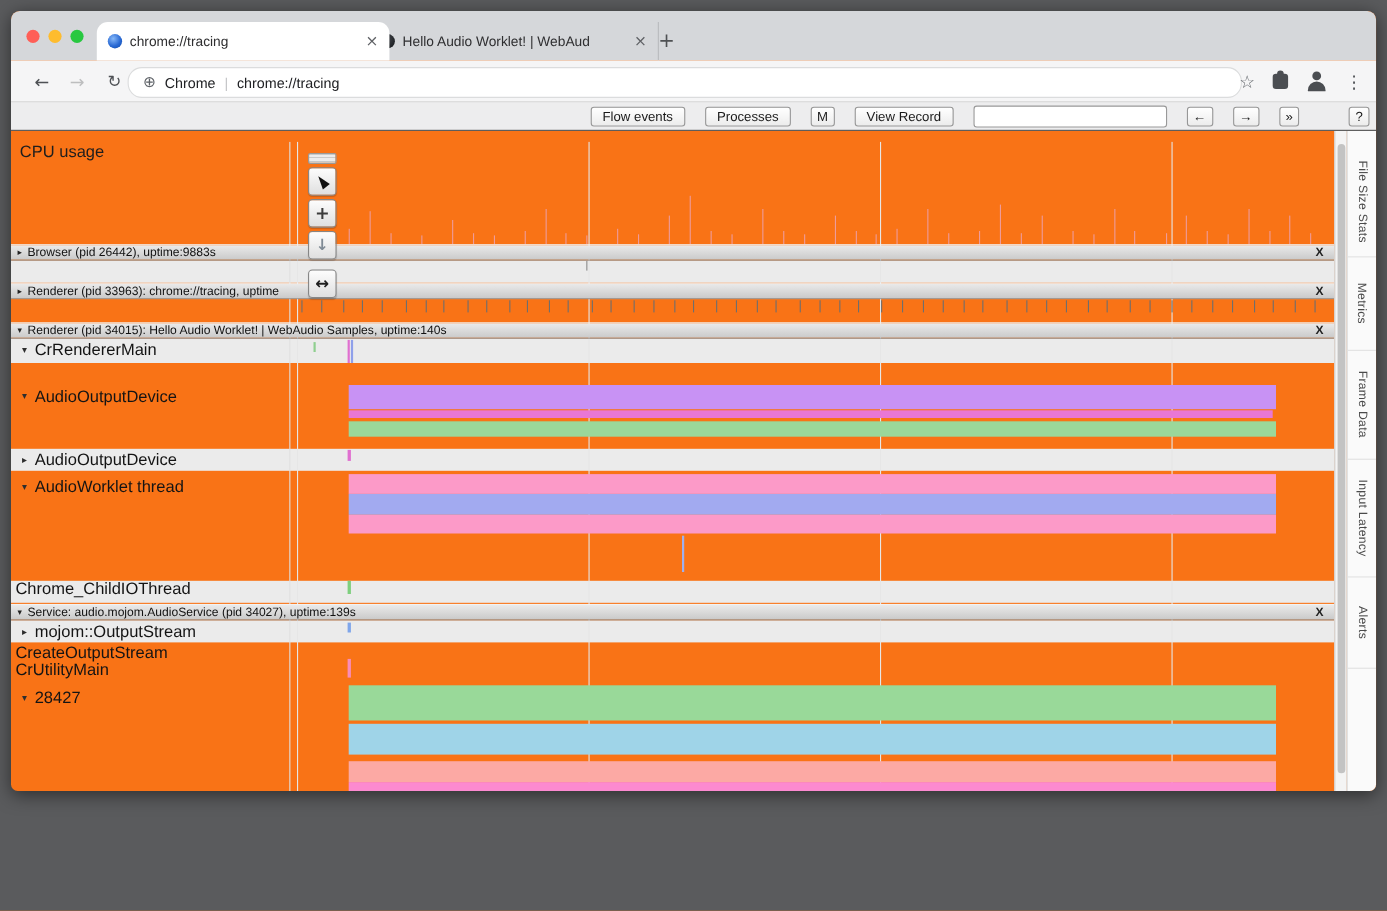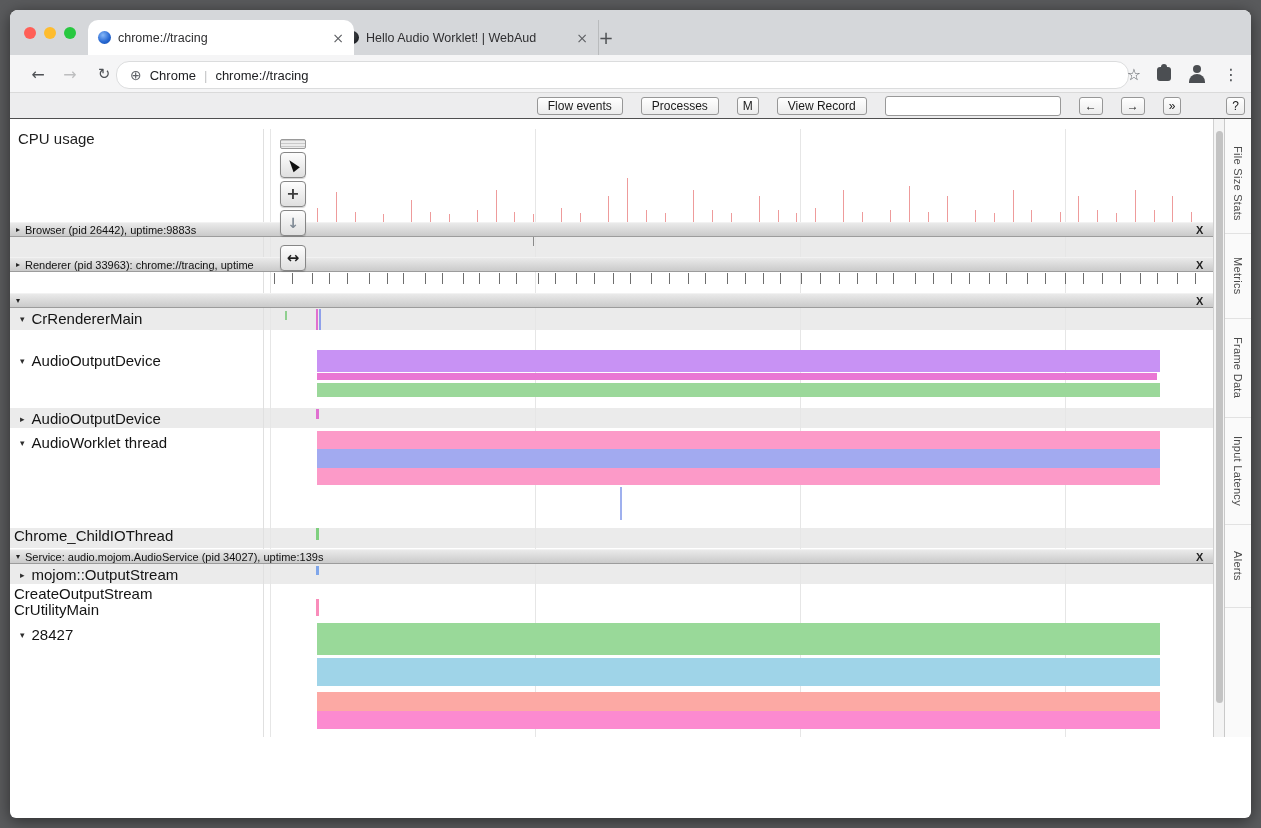--- a/index.html
+++ b/index.html
@@ -1,18 +1,18 @@
 <!DOCTYPE html>
 <html><head>
 <meta charset="utf-8">
 <style>
   html,body{margin:0;padding:0;}
   body{width:1261px;height:828px;background:#5a5b5d;position:relative;overflow:hidden;font-family:"Liberation Sans",sans-serif;}
   .glyph{font-family:"DejaVu Sans",sans-serif;}
-  .window{position:absolute;left:10px;top:10px;width:1241px;height:808px;background:#ffffff;border-radius:8px 8px 6px 6px;overflow:hidden;box-shadow:0 3px 16px rgba(0,0,0,.5);}
+  .window{position:absolute;left:10px;top:10px;width:1241px;height:709px;background:#f97316;border-radius:8px 8px 6px 6px;overflow:hidden;box-shadow:0 3px 16px rgba(0,0,0,.5);}
 
   
   .tabstrip{position:absolute;left:0;top:0;width:100%;height:45px;background:#d5d7da;z-index:7;}
   .traffic{position:absolute;left:14px;top:17px;display:flex;gap:8px;}
   .light{width:12px;height:12px;border-radius:50%;}
   .light.red{background:#ff5f57;}
   .light.yellow{background:#febc2e;}
   .light.green{background:#28c840;}
   .tab{position:absolute;top:10px;height:35px;display:flex;align-items:center;gap:7px;padding:0 10px;font-size:12.5px;color:#2f2f31;}
   .tab.active{left:78px;width:246px;background:#fff;border-radius:10px 10px 0 0;z-index:2;}
@@ -291,20 +291,21 @@
     <span>Browser (pid 26442), uptime:9883s</span>
     <span class="pclose">X</span>
   </div>
   <div class="phdr" style="top:247px">
     <span class="parr glyph">▸</span>
     <span>Renderer (pid 33963): chrome://tracing, uptime</span>
     <span class="pclose">X</span>
   </div>
   <div class="phdr" style="top:283px">
     <span class="parr glyph">▾</span>
+    <span>Renderer (pid 34015): Hello Audio Worklet! | WebAudio Samples, uptime:140s</span>
     <span class="pclose">X</span>
   </div>
   <div class="phdr" style="top:539px">
     <span class="parr glyph">▾</span>
     <span>Service: audio.mojom.AudioService (pid 34027), uptime:139s</span>
     <span class="pclose">X</span>
   </div>
 
   <div class="tlabel" style="left:10px;top:300px">
     <span class="arr glyph">▾</span>

